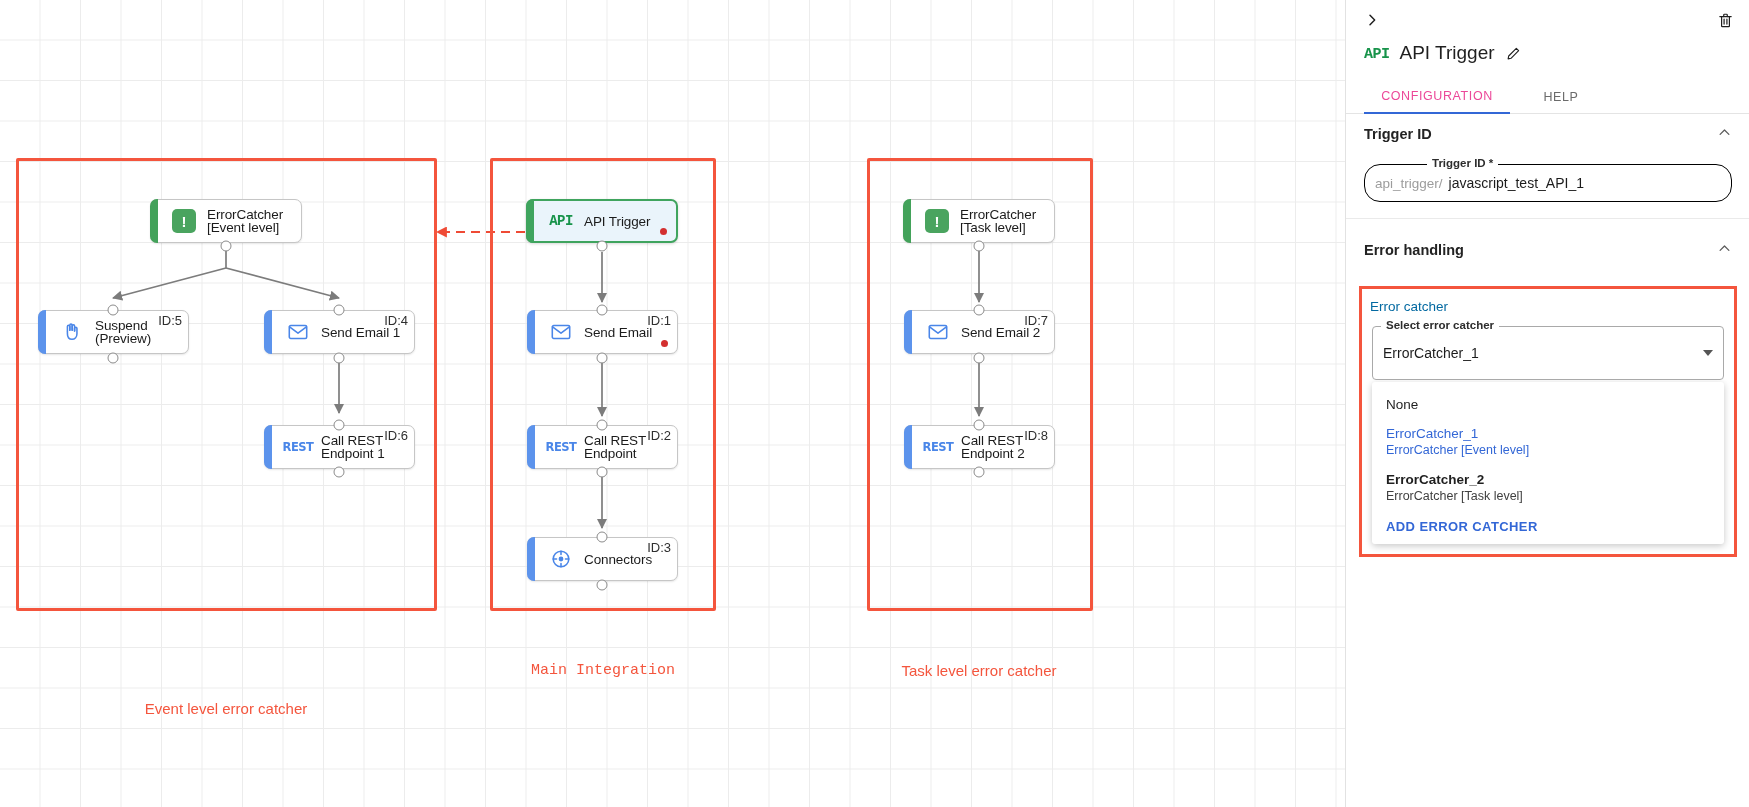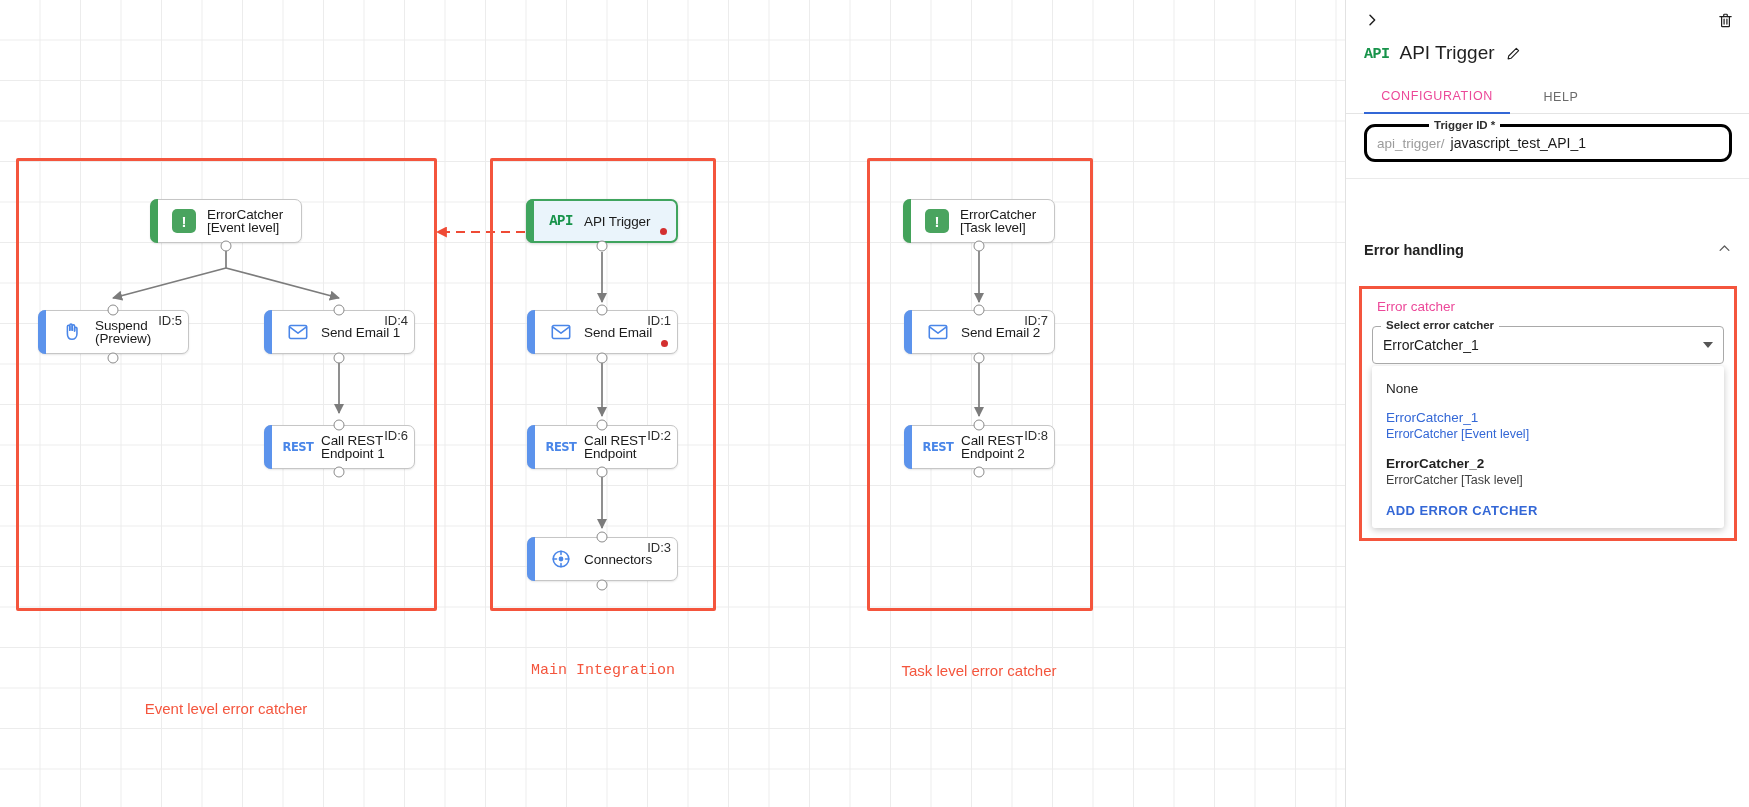--- a/index.html
+++ b/index.html
@@ -187,22 +187,22 @@
     padding: 0 18px; justify-content: space-between;
     cursor: pointer;
   }
   .section-head .s-title { font-size: 14.5px; font-weight: bold; color: #232323; }
   .chev { font-size: 13px; color: #5b5b5b; }
 
   .field {
     position: relative;
     margin: 10px 18px 16px 18px;
     height: 38px;
-    border: 3px solid #000000;
-    border-radius: 11px;
+    border: 1px solid #000000;
+    border-radius: 16px;
     display: flex; align-items: center;
     padding: 0 10px;
     background: #fff;
   }
   .field-legend {
     position: absolute;
     top: -8px; left: 62px;
     background: #fff;
     padding: 0 5px;
     font-size: 11.5px;
@@ -214,25 +214,25 @@
 
   
   .ec-block {
     position: absolute;
     left: 13px;
     width: 378px;
     border: 3px solid #f4553d;
     background: #ffffff;
     padding: 6px 0 0 0;
   }
-  .ec-label { font-size: 13.5px; color: #ec4899; padding: 4px 0 0 8px; margin-left: 7px; }
+  .ec-label { font-size: 13.5px; color: #0369a1; padding: 4px 0 0 8px; }
   .select-field {
     position: relative;
     margin: 12px 10px 0 10px;
-    height: 38px;
+    height: 54px;
     border: 1px solid #a9a9a9;
     border-radius: 4px;
     display: flex; align-items: center;
     padding: 0 10px;
     cursor: pointer;
     background:#fff;
   }
   .select-legend {
     position: absolute; top: -8px; left: 8px;
     background: #fff; padding: 0 5px;
@@ -479,20 +479,28 @@
         </svg>
       </span>
     </div>
 
     <div class="p-tabs">
       <div class="p-tab active" id="tab-config">CONFIGURATION</div>
       <div class="p-tab" id="tab-help">HELP</div>
     </div>
 
     <div class="section" style="top:114px;">
+      <div class="section-head">
+        <span class="s-title">Trigger ID</span>
+        <span class="chev">
+          <svg width="15" height="15" viewBox="0 0 24 24" fill="none" stroke="#5b5b5b" stroke-width="2" stroke-linecap="round" stroke-linejoin="round">
+              <path d="M5 15l7-7 7 7"></path>
+            </svg>
+        </span>
+      </div>
       <div class="field">
         <span class="field-legend">Trigger ID *</span>
         <span class="field-prefix">api_trigger/</span>
         <span class="field-value">javascript_test_API_1</span>
       </div>
     </div>
 
     <div class="section" style="top:230px; border-bottom:none;">
       <div class="section-head">
         <span class="s-title">Error handling</span>

